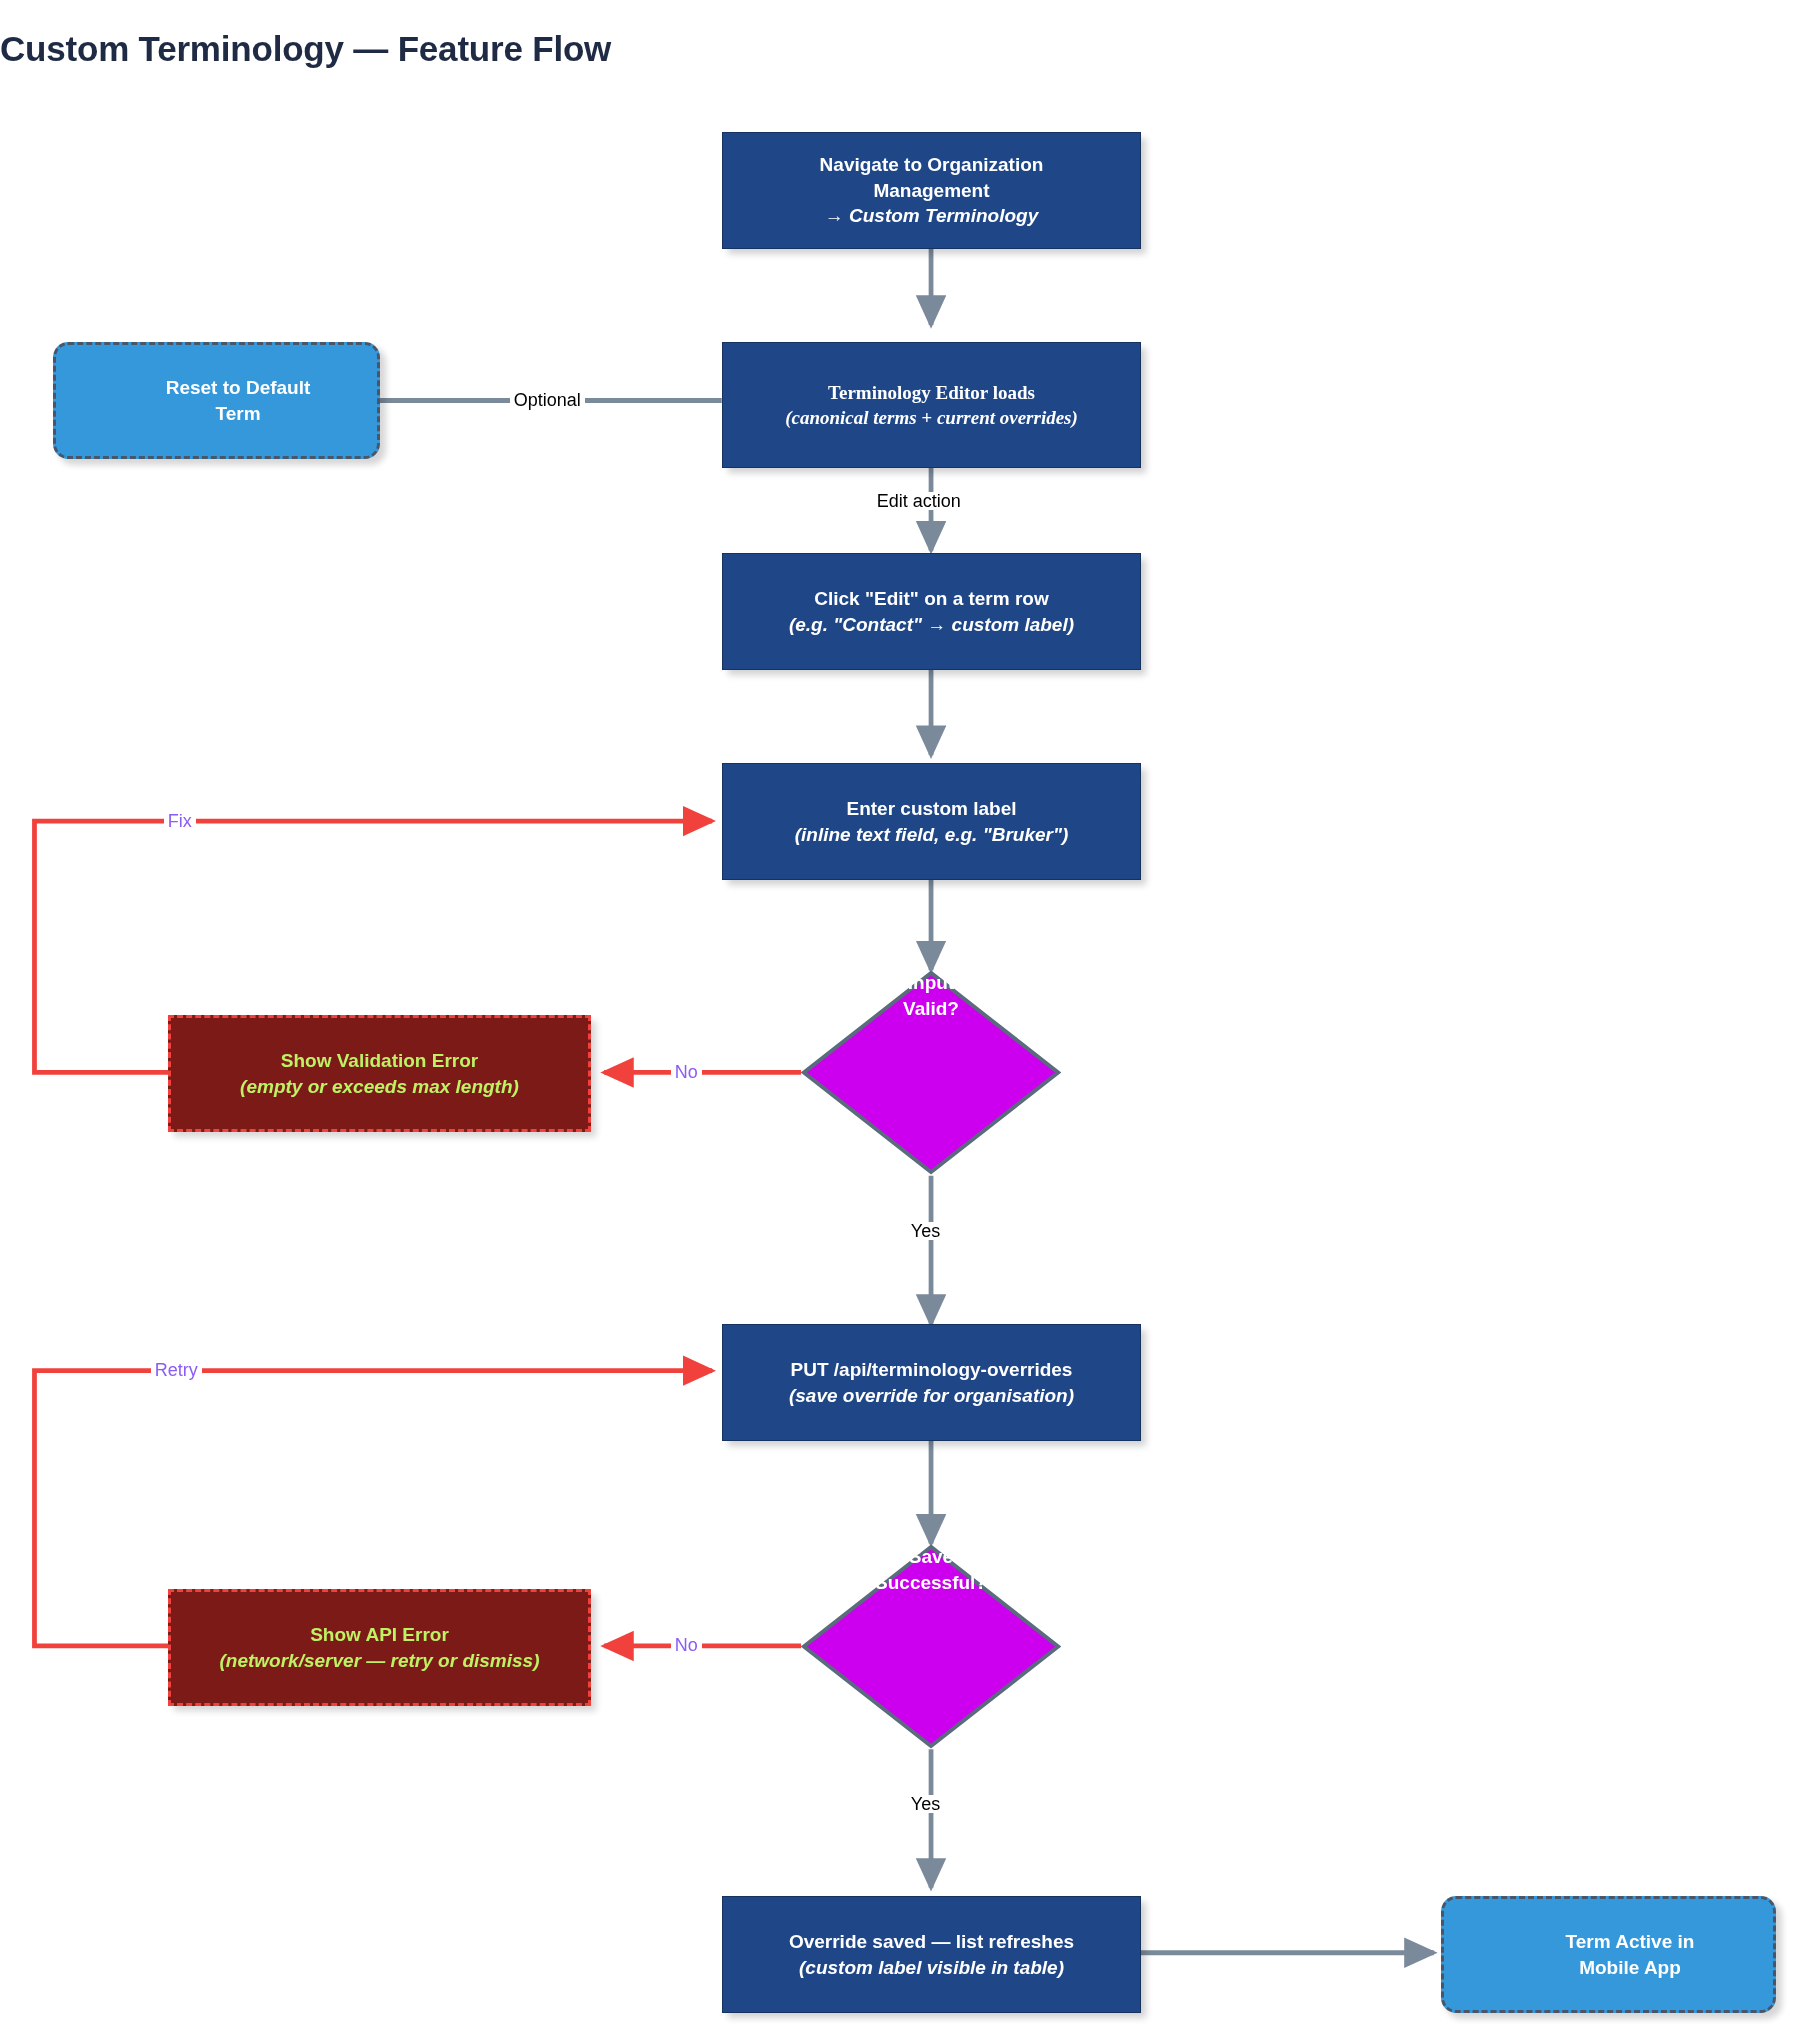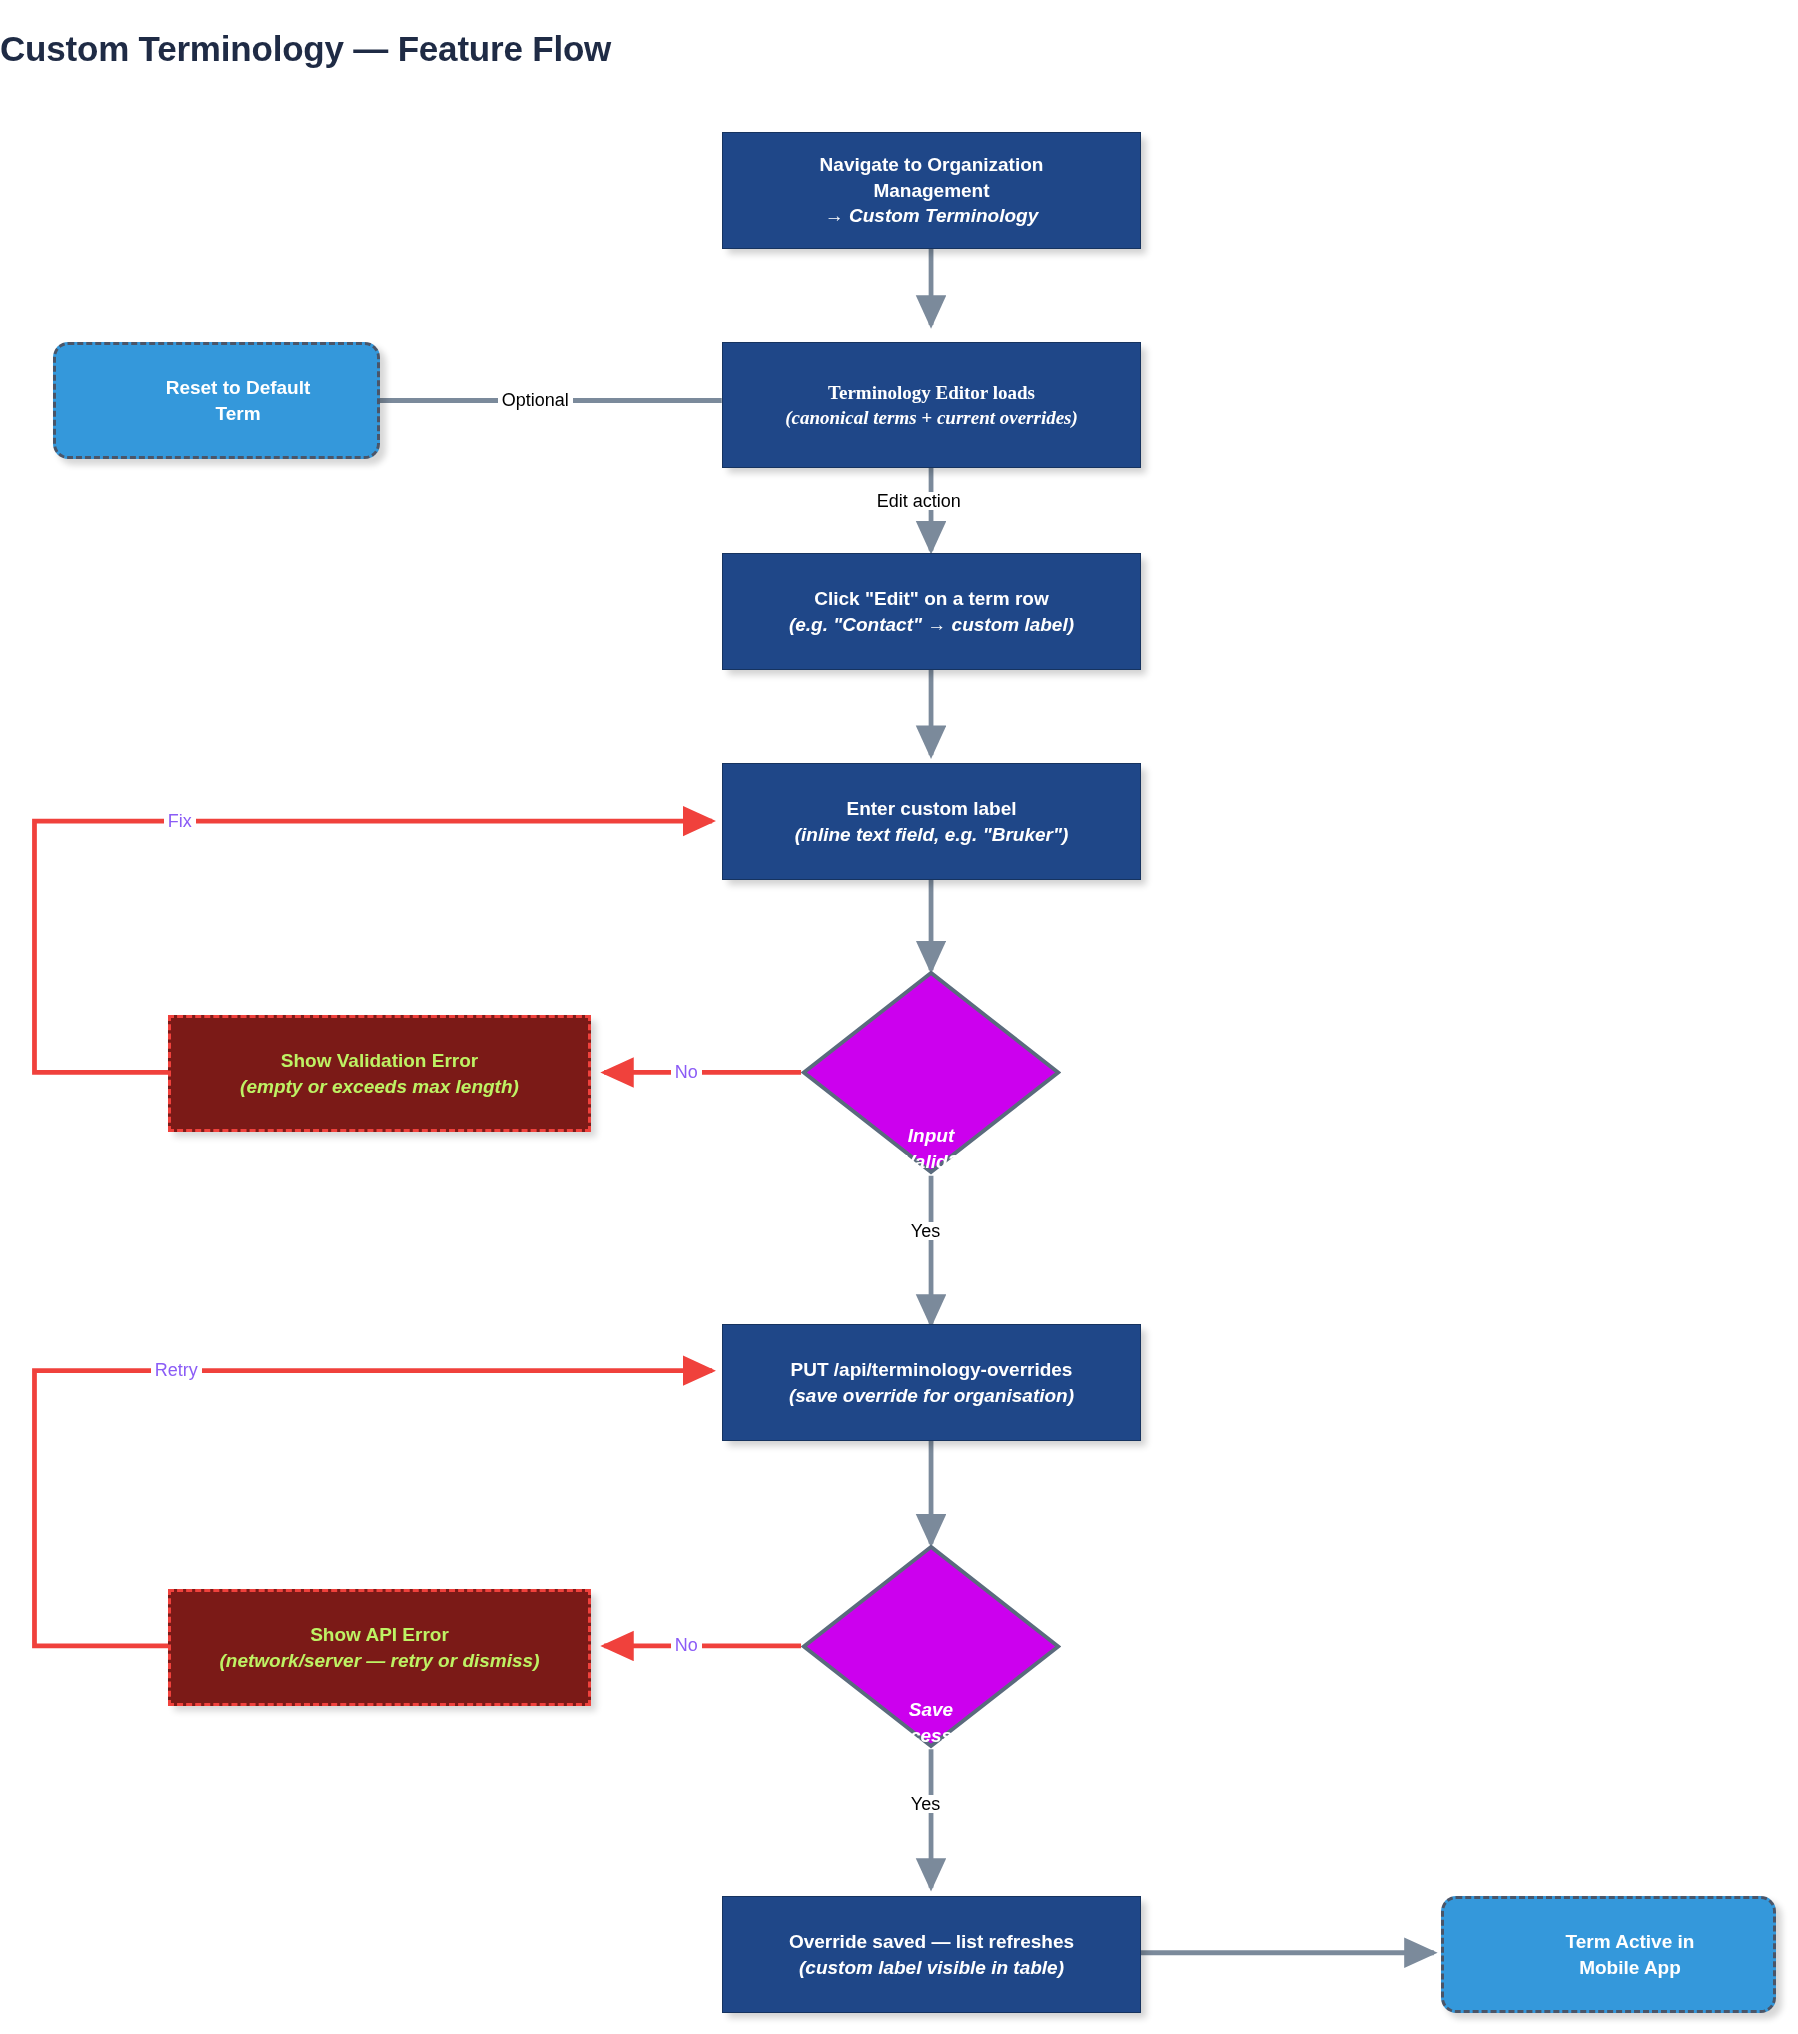--- a/index.html
+++ b/index.html
@@ -77,23 +77,22 @@
     color: #bef264;
     box-shadow: 5.7px 5.7px 6.7px rgba(0,0,0,0.16);
   }
   .err .l1 { font-size: 19px; font-weight: bold; }
   .err .l2 { font-size: 19px; font-weight: bold; font-style: italic; }
 
   
   .decision {
     position: absolute;
     display: flex;
-    align-items: flex-end;
+    align-items: flex-start;
     justify-content: center;
-    font-style: italic;
   }
   .decision .dia {
     position: absolute;
     left: 0; top: 0;
     width: 100%; height: 100%;
   }
   .decision .dtext {
     position: relative;
     z-index: 2;
     color: #ffffff;
@@ -224,21 +223,21 @@
   <div class="node proc" style="left:722px; top:1896px; width:419px; height:117px;">
     <div class="l1">Override saved — list refreshes</div>
     <div class="l2">(custom label visible in table)</div>
   </div>
 
   <div class="node term" style="left:1441px; top:1896px; width:335px; height:117px;">
     <div class="l1">Term Active in</div>
     <div class="l1">Mobile App</div>
   </div>
 
-  <div class="edge-label" style="left:498px; top:391px;">Optional</div>
+  <div class="edge-label" style="left:510px; top:391px;">Optional</div>
 
   <div class="edge-label" style="left:873px; top:492px;">Edit action</div>
 
   <div class="edge-label red" style="left:164px; top:812px;">Fix</div>
 
   <div class="edge-label red" style="left:671px; top:1063px;">No</div>
 
   <div class="edge-label" style="left:907px; top:1222px;">Yes</div>
 
   <div class="edge-label red" style="left:151px; top:1361px;">Retry</div>

